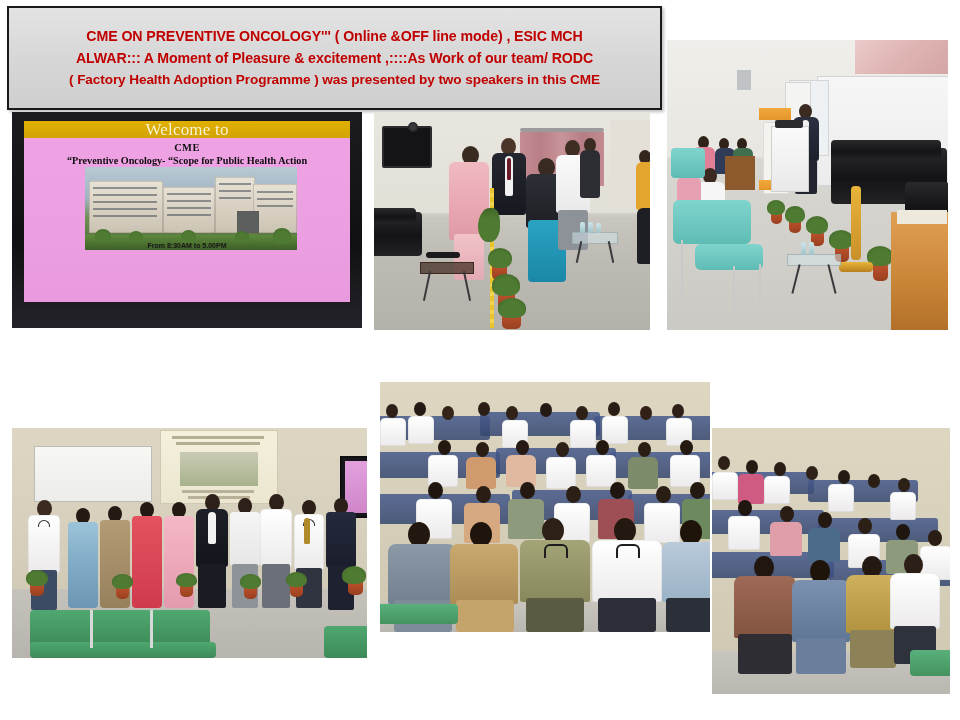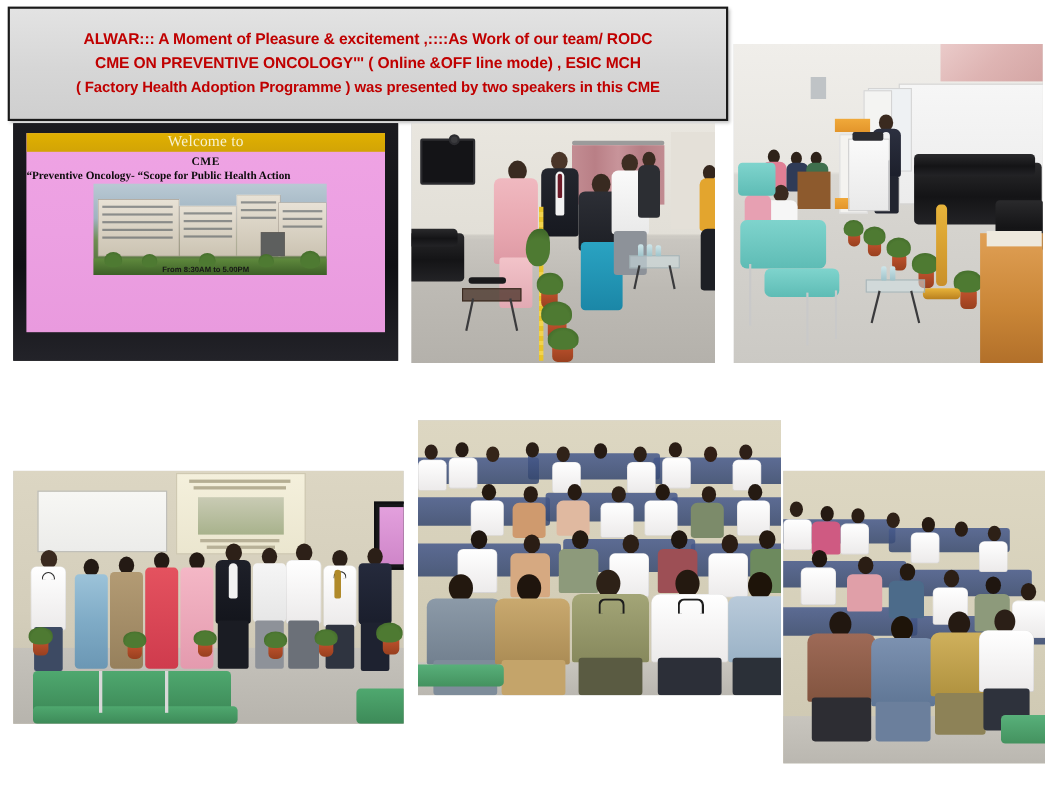--- a/index.html
+++ b/index.html
@@ -78,32 +78,32 @@
     background: #f2a8e8;
     background: linear-gradient(180deg,#efa3e4 0%,#eca0e2 50%,#e99ade 100%);
     overflow: hidden;
   }
   .slide-top-band {
     position: absolute; left: 0; right: 0; top: 0; height: 17px;
     background: linear-gradient(180deg,#e0b000 0%,#d2a406 100%);
     display: flex; align-items: center; justify-content: center;
   }
   .slide-welcome {
-    color: #f7f2d0; font-size: 14px; font-weight: 500;
+    color: #f7f2d0; font-size: 17px; font-weight: 500;
     font-family: "Liberation Serif", serif;
     letter-spacing: .2px;
   }
   .slide-body { position: absolute; left:0; right:0; top:17px; bottom:34px; }
   .slide-cme {
     text-align: center; color: #10100f; font-weight: bold;
     font-family: "Liberation Serif", serif;
     font-size: 10.5px; margin-top: 4px; letter-spacing: .4px;
   }
   .slide-topic {
-    text-align: left; color: #0c0c0c; font-weight: bold;
+    text-align: center; color: #0c0c0c; font-weight: bold;
     font-family: "Liberation Serif", serif;
     font-size: 10.2px; margin-top: 2px; white-space: nowrap;
   }
   .slide-date {
     text-align: center; color: #1a1a1a; font-size: 7px;
     font-family: "Liberation Serif", serif;
     margin-top: 2px;
   }
   .slide-photo {
     position: absolute; left: 61px; top: 29px; width: 212px; height: 83px;
@@ -296,22 +296,22 @@
     position:absolute; background: linear-gradient(180deg,#58b07a 0%,#44925f 100%);
     border-radius:4px;
   }
 </style>
 </head>
 <body>
 
 <div id="slide">
 
   <div class="title-box">
+    <div class="title-line l1">CME   ON   PREVENTIVE ONCOLOGY''' ( Online &amp;OFF line mode) , ESIC MCH</div>
     <div class="title-line l2">ALWAR:::  A  Moment of Pleasure &amp; excitement ,::::As  Work of our team/ RODC</div>
-    <div class="title-line l1">CME   ON   PREVENTIVE ONCOLOGY''' ( Online &amp;OFF line mode) , ESIC MCH</div>
     <div class="title-line l3">( Factory Health Adoption Programme ) was presented by two speakers in this CME</div>
   </div>
 
   <div class="photo" id="photo-screen">
     <div class="tv-bezel"></div>
     <div class="tv-screen">
 
       <div class="slide-top-band">
         <span class="slide-welcome">Welcome to</span>
       </div>

